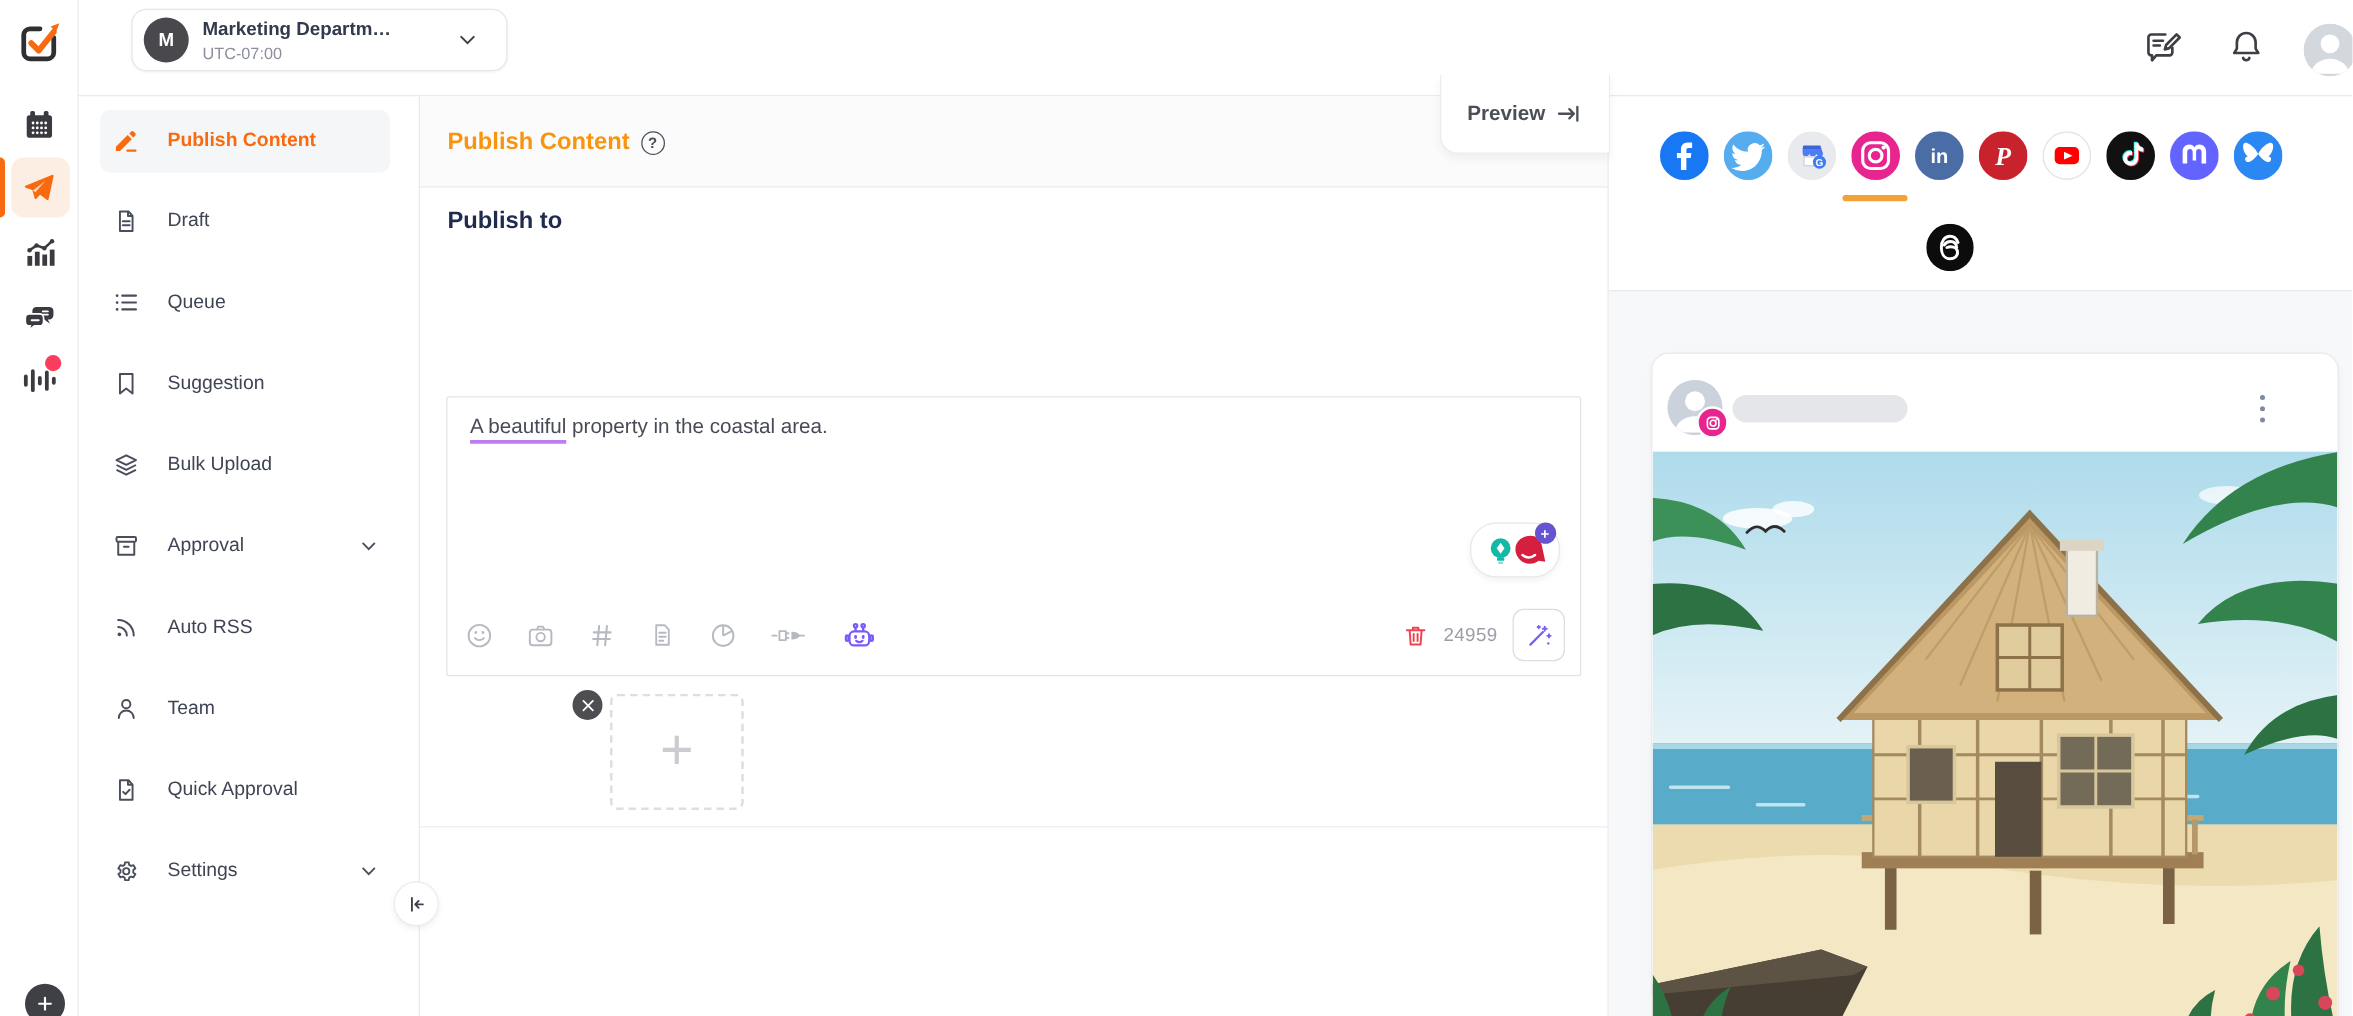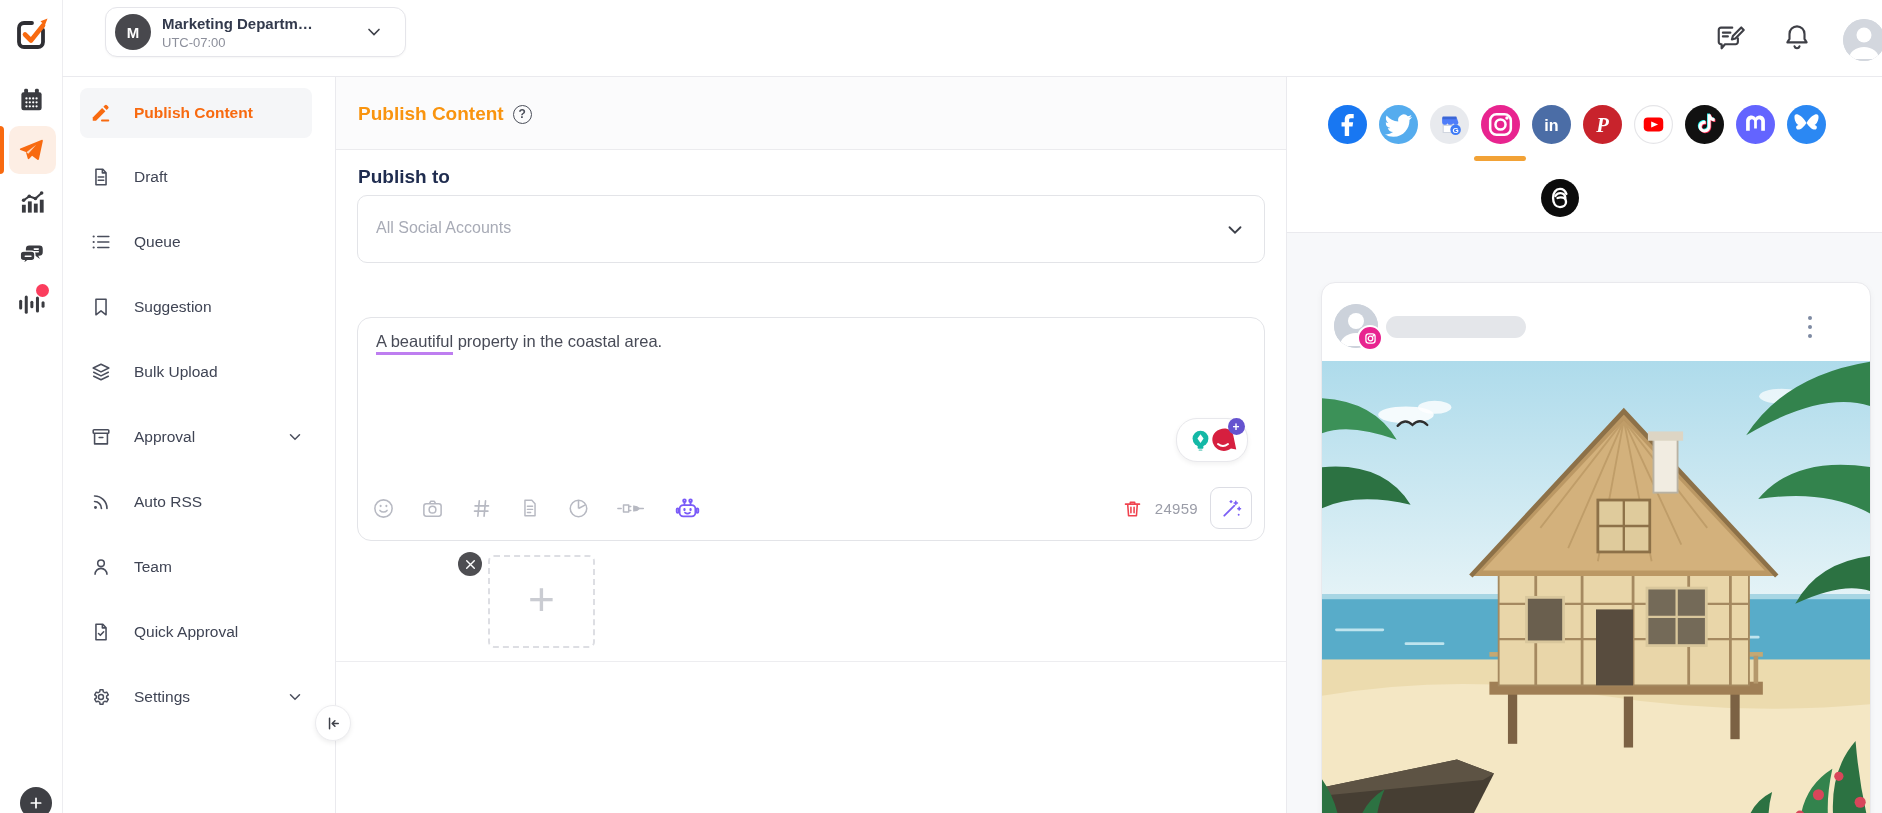--- a/index.html
+++ b/index.html
@@ -49,21 +49,21 @@
     gap:8px;font-size:16.5px;font-weight:600;color:#4b4f58;z-index:5;cursor:pointer;}
   .pub-label{left:358px;top:166px;font-size:19px;font-weight:700;color:#1f2c4f;}
   .sel{left:357px;top:195px;width:908px;height:68px;border:1px solid #e3e4e8;border-radius:10px;background:#fff;box-sizing:border-box;}
   .sel-ph{left:18px;top:23px;font-size:16px;color:#a8abb6;}
   .sel-chev{right:18px;top:23px;color:#3c3f49;}
   .qrow{left:357px;top:271px;width:908px;height:26px;display:flex;align-items:center;justify-content:flex-end;gap:9px;}
   .q-label{font-size:15px;font-weight:700;color:#3b3f4c;}
   .q-clear{font-size:15px;color:#3b3f4c;cursor:pointer;}
   .q-div{width:1px;height:20px;background:#d9dadf;margin:0 6px;}
   .q-ic{color:#3b3f4c;}
-  .composer{left:357px;top:317px;width:908px;height:224px;border:1px solid #e3e4e8;border-radius:14px;background:#fff;box-sizing:border-box;}
+  .composer{left:357px;top:317px;width:908px;height:224px;border:1px solid #e3e4e8;border-radius:2px;background:#fff;box-sizing:border-box;}
   .c-text{left:18px;top:14px;font-size:16.5px;color:#484b57;}
   .u-purple{border-bottom:3px solid #be7ef0;padding-bottom:2px;}
   .sugg-pill{left:818px;top:100px;width:70px;height:42px;border:1px solid #e8e8ec;border-radius:21px;background:#fff;
     box-shadow:0 2px 5px rgba(0,0,0,.06);display:flex;align-items:center;justify-content:center;cursor:pointer;}
   .blob{position:relative;width:30px;height:30px;margin-left:-6px;}
   .plusbadge{position:absolute;right:-7px;top:-7px;width:17px;height:17px;border-radius:50%;background:#6553cf;color:#fff;
     display:flex;align-items:center;justify-content:center;font-size:12px;font-weight:700;}
   .toolbar{left:0;top:168px;width:908px;height:44px;display:flex;align-items:center;justify-content:space-between;
     padding:0 14px;box-sizing:border-box;}
   .tb-left{display:flex;align-items:center;gap:26px;color:#b7b9c2;}
@@ -409,30 +409,30 @@
       <path d="M7 5.5v13M18 12H10.5M13.8 8.5 10.3 12l3.5 3.5"></path>
     </svg>
   </div>
 
   <div class="abs titlebar"></div>
   <div class="abs m-title">
     <span>Publish Content</span>
     <span class="help">?</span>
   </div>
   <div class="abs t-border"></div>
+  <div class="abs preview-card">
+    <span>Preview</span>
+    <span>
+      <svg viewBox="0 0 24 24" width="22" height="22" fill="none" stroke="#4b4f58" stroke-width="2" stroke-linecap="round" stroke-linejoin="round">
+        <path d="M3.5 12H16M12.5 8l4 4-4 4M19.5 6v12"></path>
+      </svg>
+      </span>
+  </div>
 
   <div class="abs pub-label">Publish to</div>
-  <div class="abs sel">
-    <div class="abs sel-ph">All Social Accounts</div>
-    <div class="abs sel-chev">
-      <svg viewBox="0 0 24 24" width="22" height="22">
-          <path d="M6 9l6 6 6-6" stroke="currentColor" stroke-width="2" fill="none" stroke-linecap="round"></path>
-        </svg>
-    </div>
-  </div>
 
 
   <div class="abs composer">
     <div class="abs c-text"><span class="u-purple">A beautiful</span><span> property in the coastal area.</span></div>
 
     <div class="abs sugg-pill">
       <span>
         <svg viewBox="0 0 28 28" width="27" height="27">
           <circle cx="14" cy="12" r="8.2" fill="#14b8a6"></circle>
           <rect x="11" y="19.5" width="6" height="3" rx="1" fill="#14b8a6"></rect>

